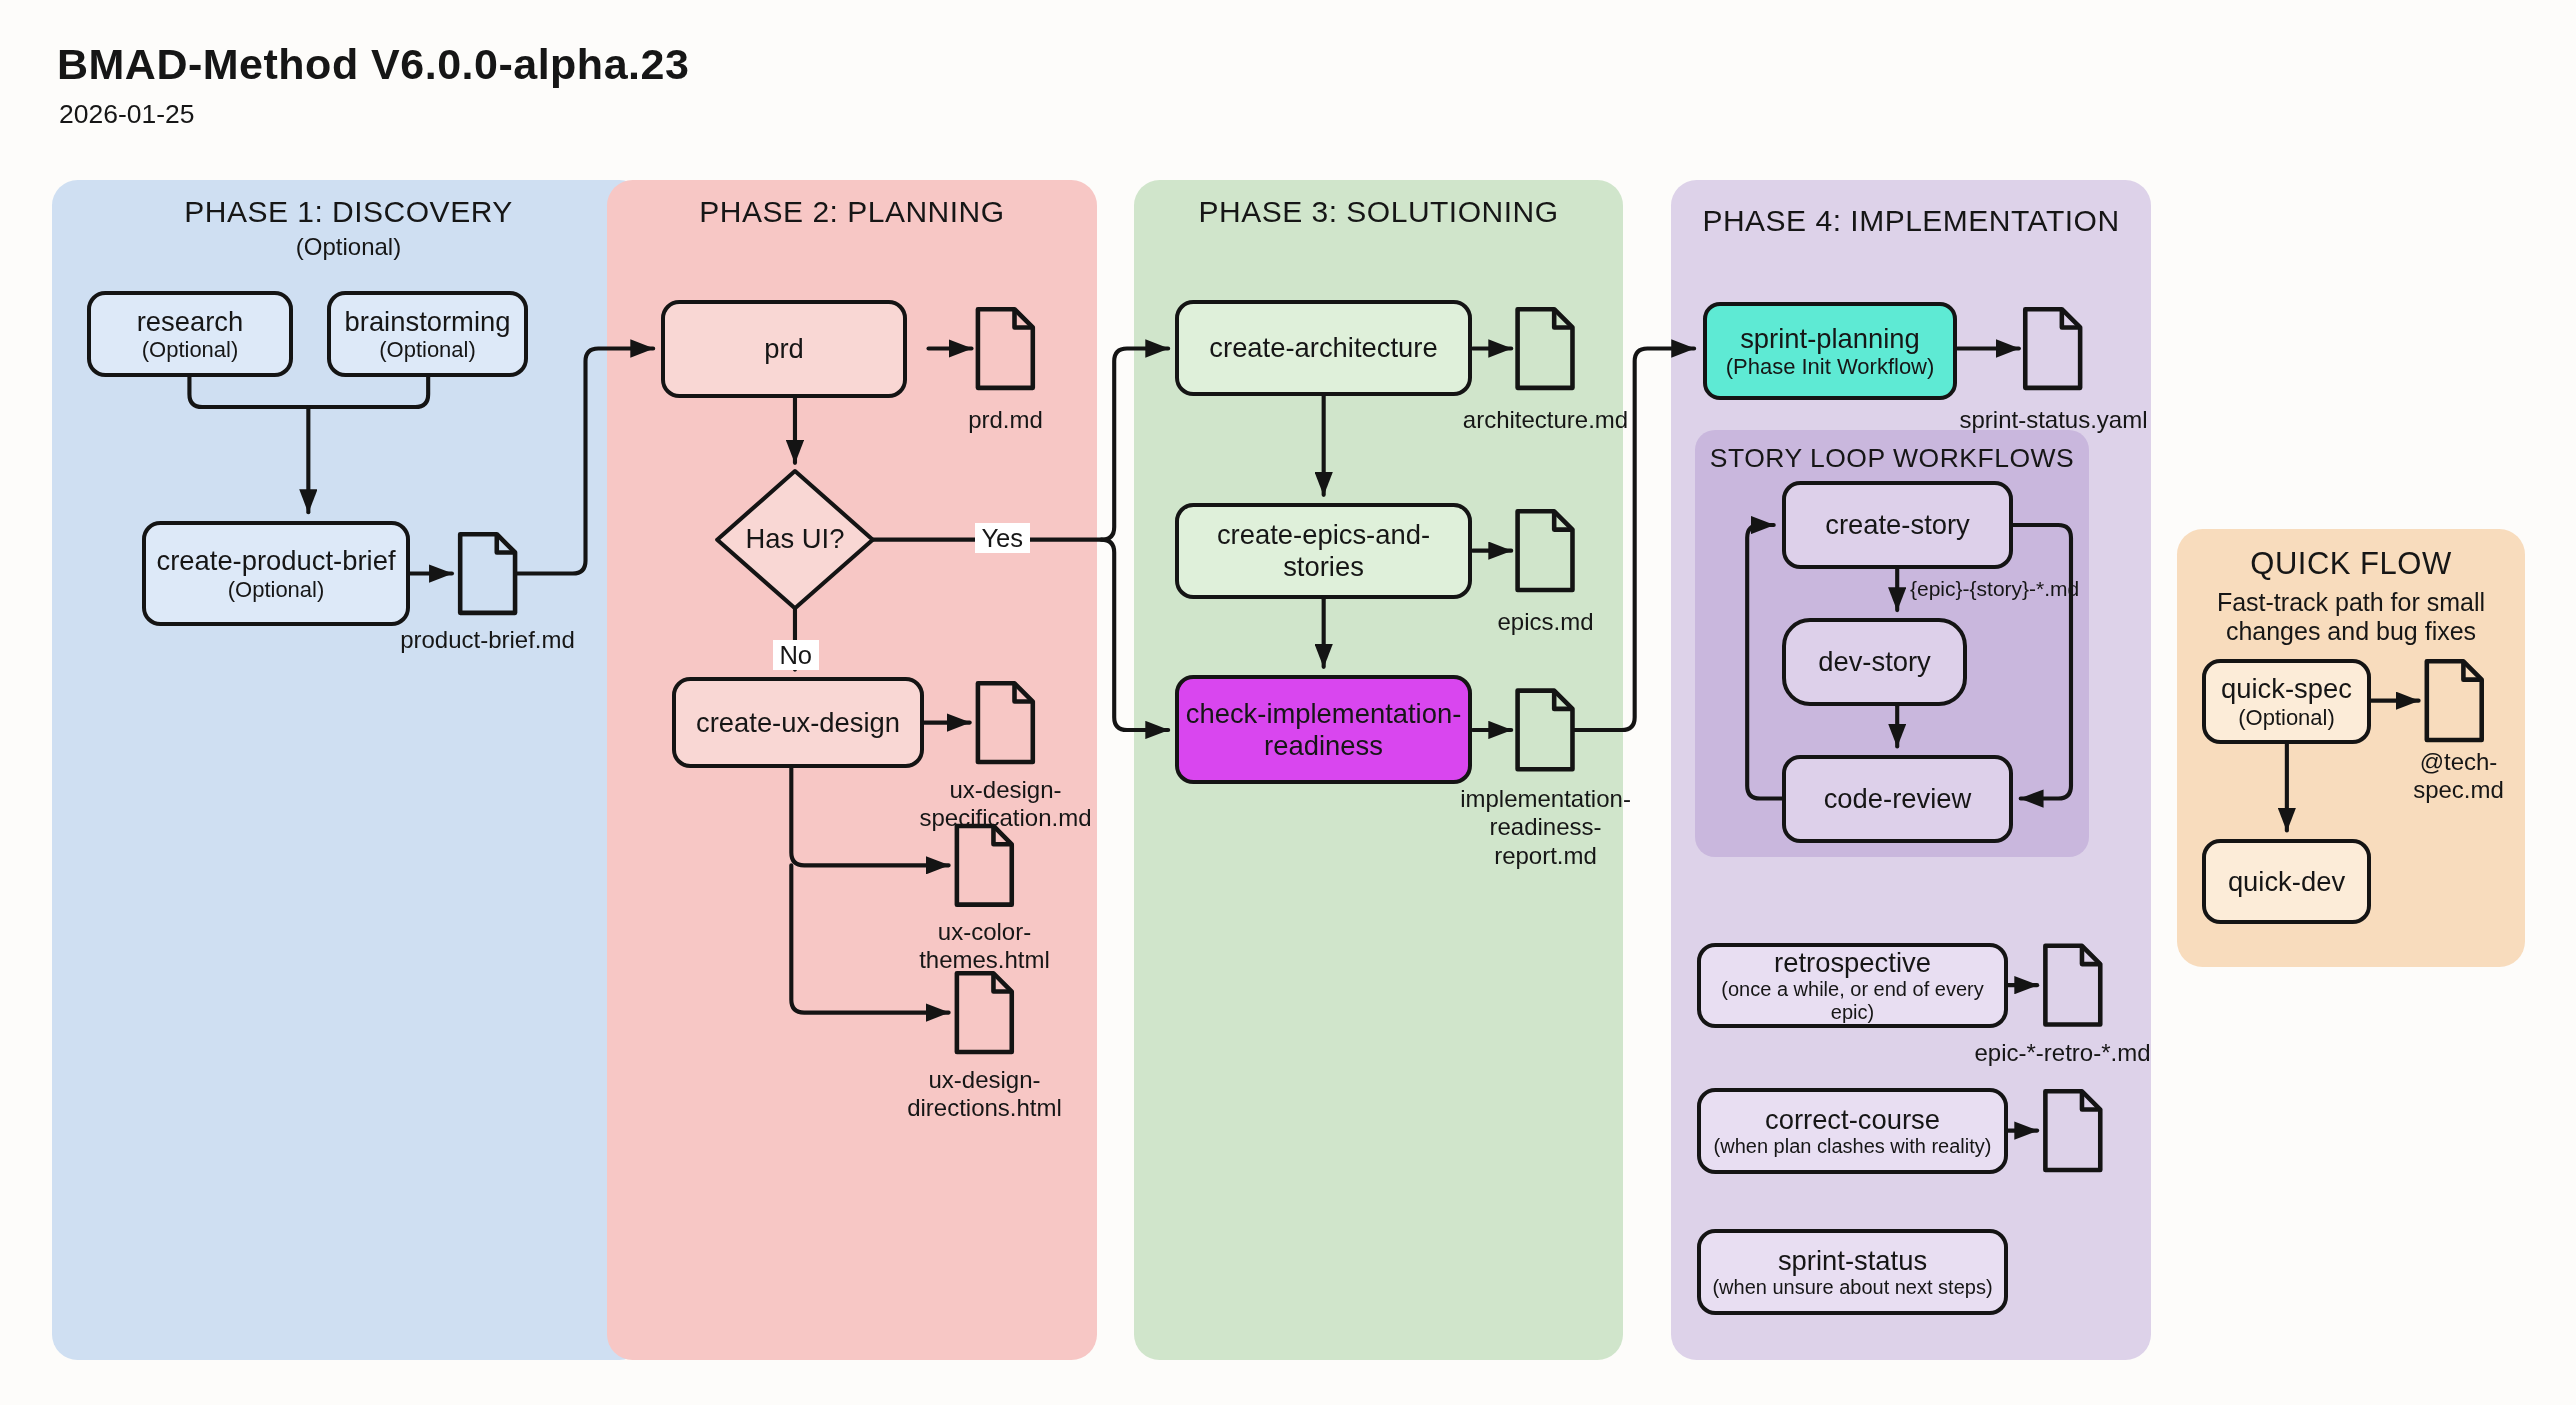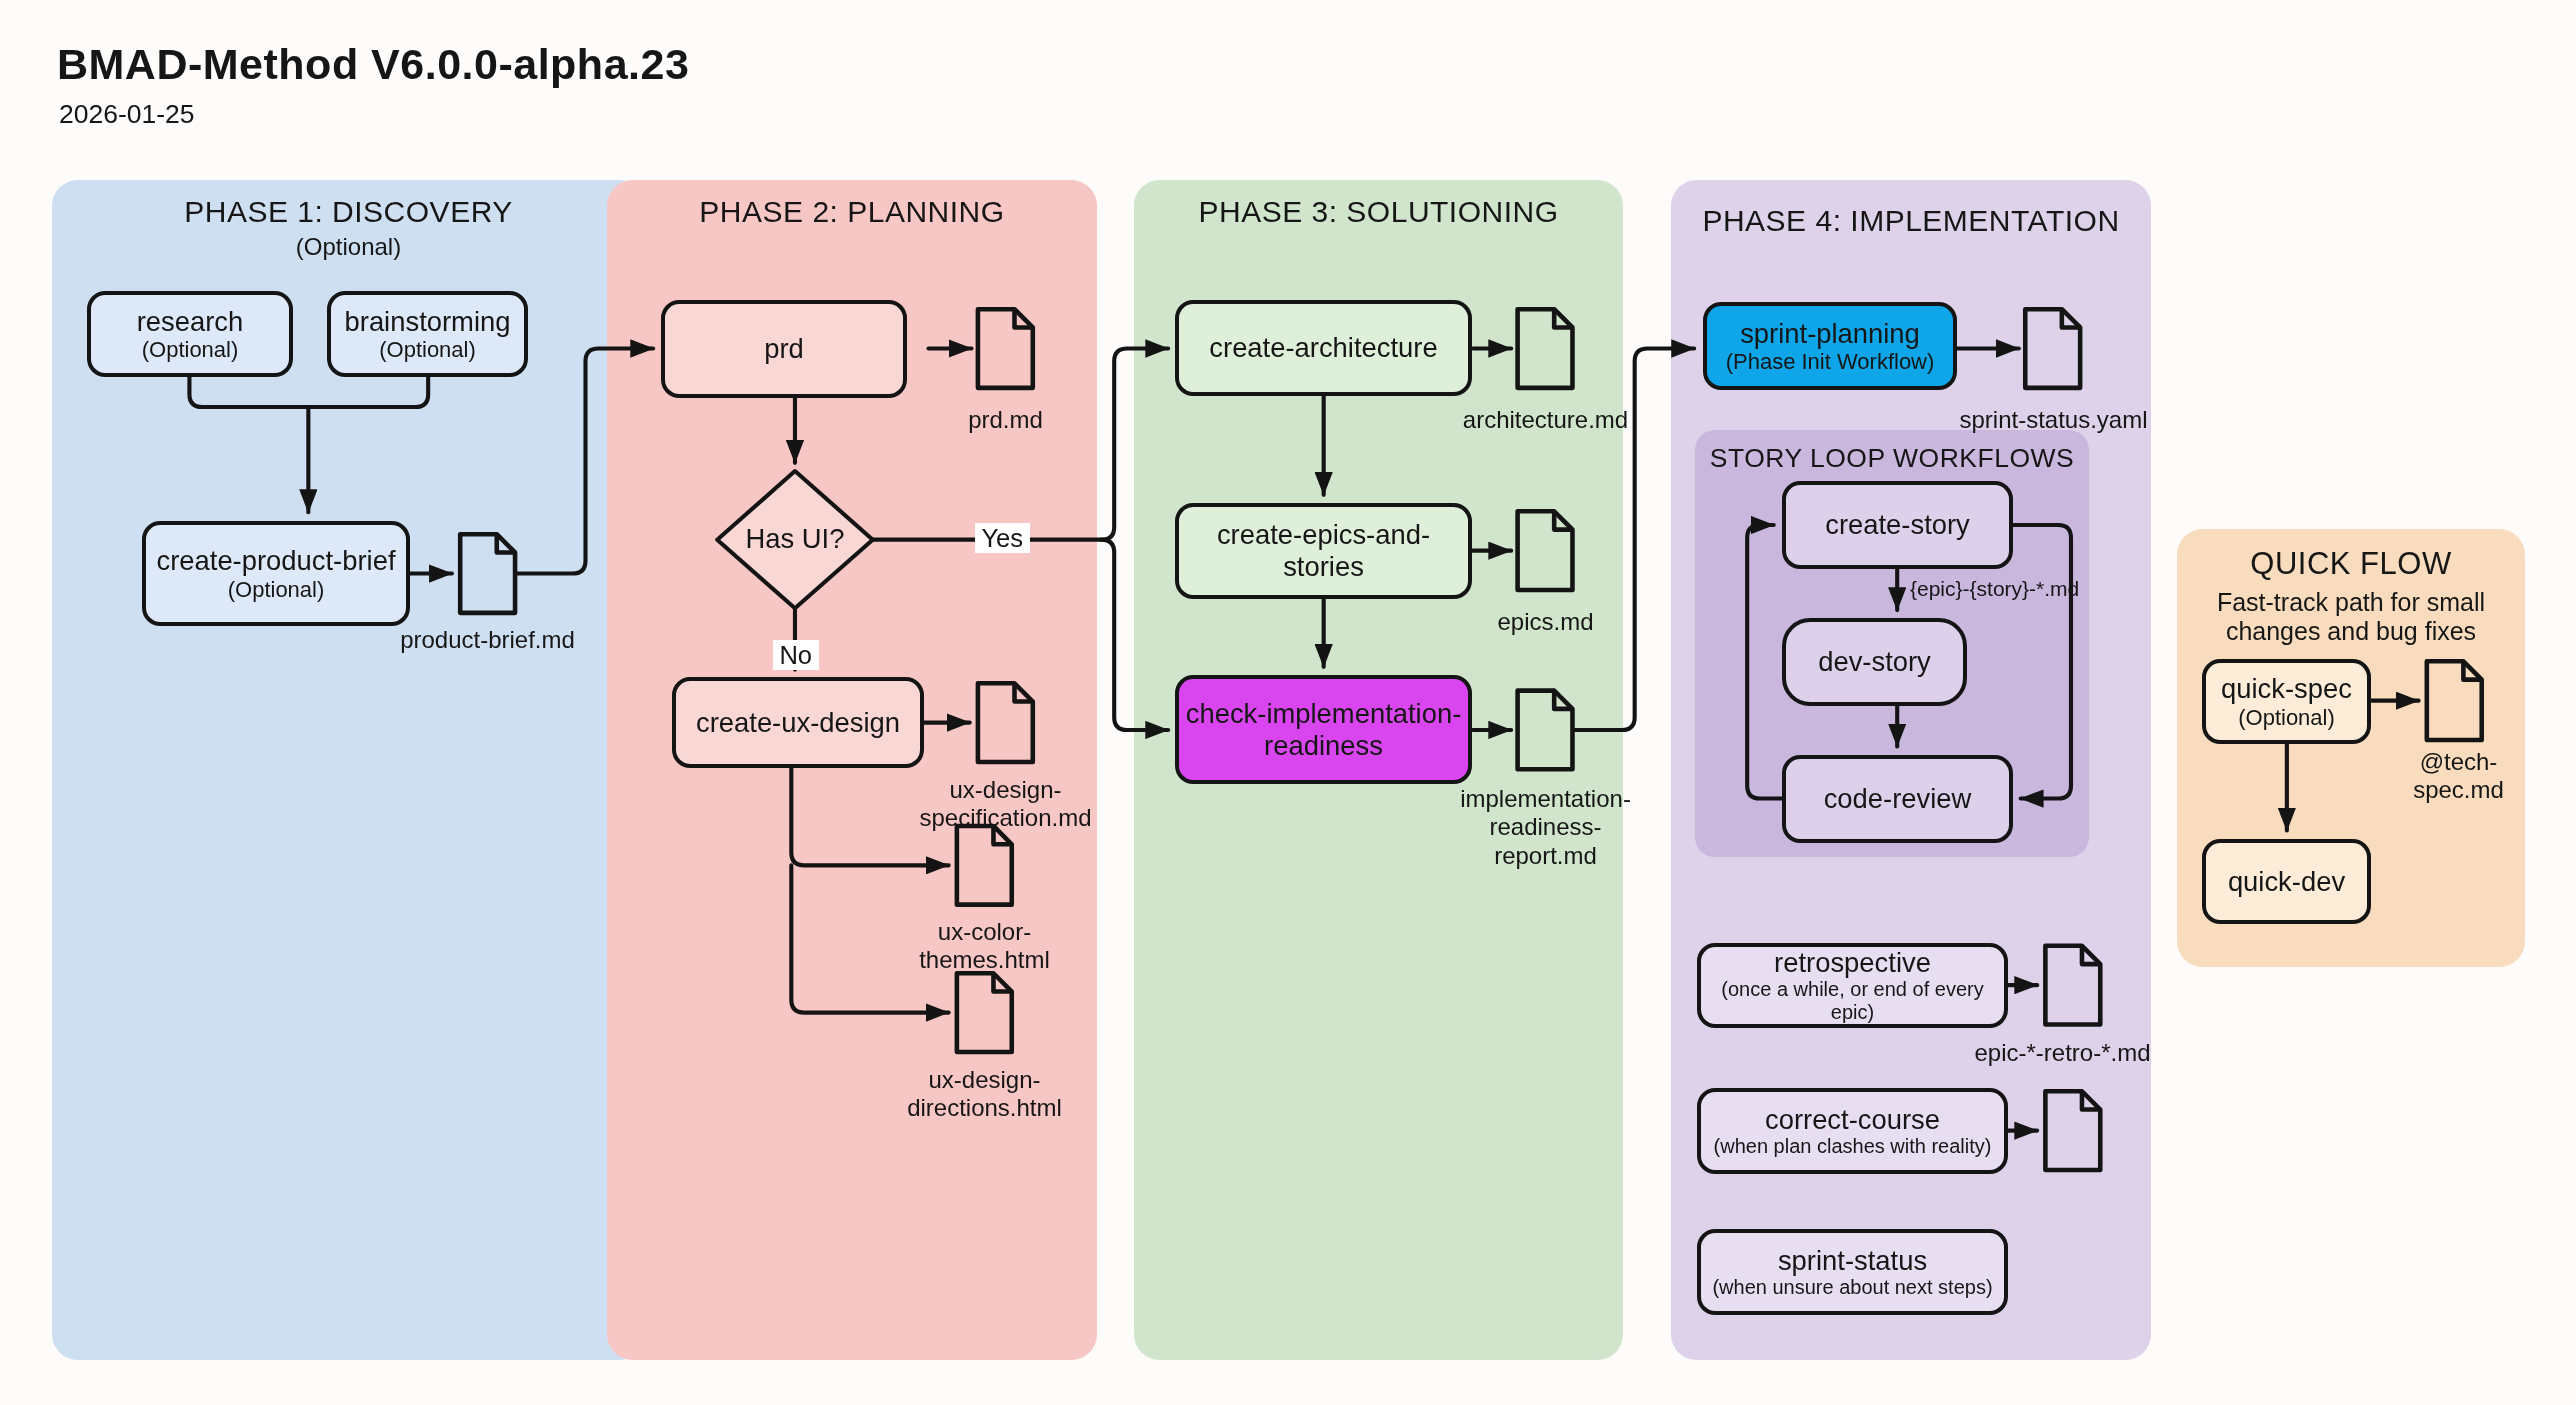--- a/index.html
+++ b/index.html
@@ -176,21 +176,21 @@
   <div class="node" style="left:1175px;top:675px;width:297px;height:109px;background:#d946ef;">
     <div class="main">check-implementation-</div>
     <div class="main">readiness</div>
   </div>
   <div class="caption" style="left:1399px;top:785px;">
     <div>implementation-</div>
     <div>readiness-</div>
     <div>report.md</div>
   </div>
 
-  <div class="node" style="left:1703px;top:302px;width:254px;height:88px;background:#0ea5e9;">
+  <div class="node" style="left:1703px;top:302px;width:254px;height:98px;background:#5eead4;border-radius:17px;">
     <div class="main">sprint-planning</div>
     <div class="sub">(Phase Init Workflow)</div>
   </div>
   <div class="caption" style="left:1907px;top:406px;">sprint-status.yaml</div>
 
   <div class="node" style="left:1782px;top:481px;width:231px;height:88px;background:#ddd0ea;">
     <div class="main">create-story</div>
   </div>
   <div class="edge-label" style="left:1910px;top:577px;">{epic}-{story}-*.md</div>
   <div class="node" style="left:1782px;top:618px;width:185px;height:88px;background:#ddd0ea;border-radius:28px;">

